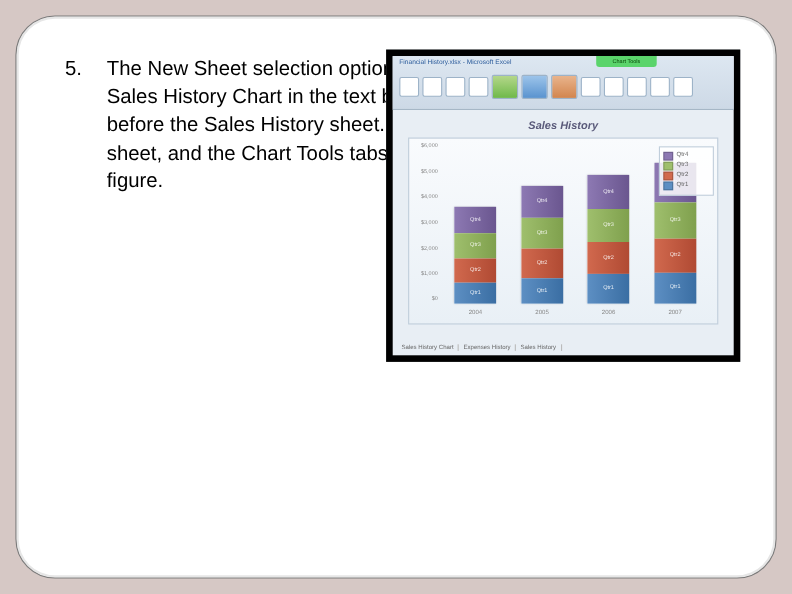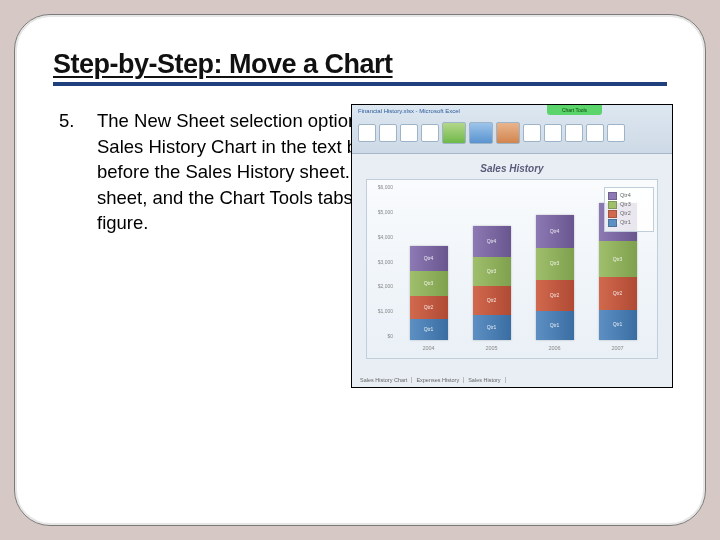--- a/index.html
+++ b/index.html
@@ -50,21 +50,21 @@
     max-width:600px;
   }
   .bold{font-weight:normal}
   .figure{
     position:absolute;
     right:-6px;
     top:-4px;
     width:322px;
     height:284px;
     background:#e8eef4;
-    border:1px solid #000000;
+    border:6px solid #000000;
     box-sizing:border-box;
     font-size:7px;
     color:#555;
   }
   .ribbon{
     height:48px;
     background:linear-gradient(#dde7f1,#cdd9e6);
     border-bottom:1px solid #a6b7c6;
     position:relative;
   }
@@ -127,23 +127,20 @@
   .sw.c4{background:#8d79b3}.sw.c3{background:#9fbf6d}.sw.c2{background:#d1694e}.sw.c1{background:#5d8fc3}
   .sheettabs{
     position:absolute;left:4px;bottom:2px;font-size:5.5px;color:#666;
   }
   .sheettabs span{padding:0 4px;border-right:1px solid #bbb}
 </style>
 </head>
 <body>
 
 <div class="slide">
-  <div class="title-wrap">
-    <span class="title">Step-by-Step: Move a Chart</span>
-  </div>
 
   <div class="content">
     <div class="num">5.</div>
 
     <div class="para">
       <span>The </span><span class="bold">New Sheet</span><span> selection option is selected in the dialog box, key </span><span class="bold">Sales History Chart</span><span> in the text box. Click </span><span class="bold">OK</span><span>. A chart sheet is inserted before the Sales History sheet. The chart sheet becomes the active sheet, and the Chart Tools tabs are displayed as illustrated in the figure.</span>
     </div>
 
     <div class="figure">
       <div class="ribbon">

